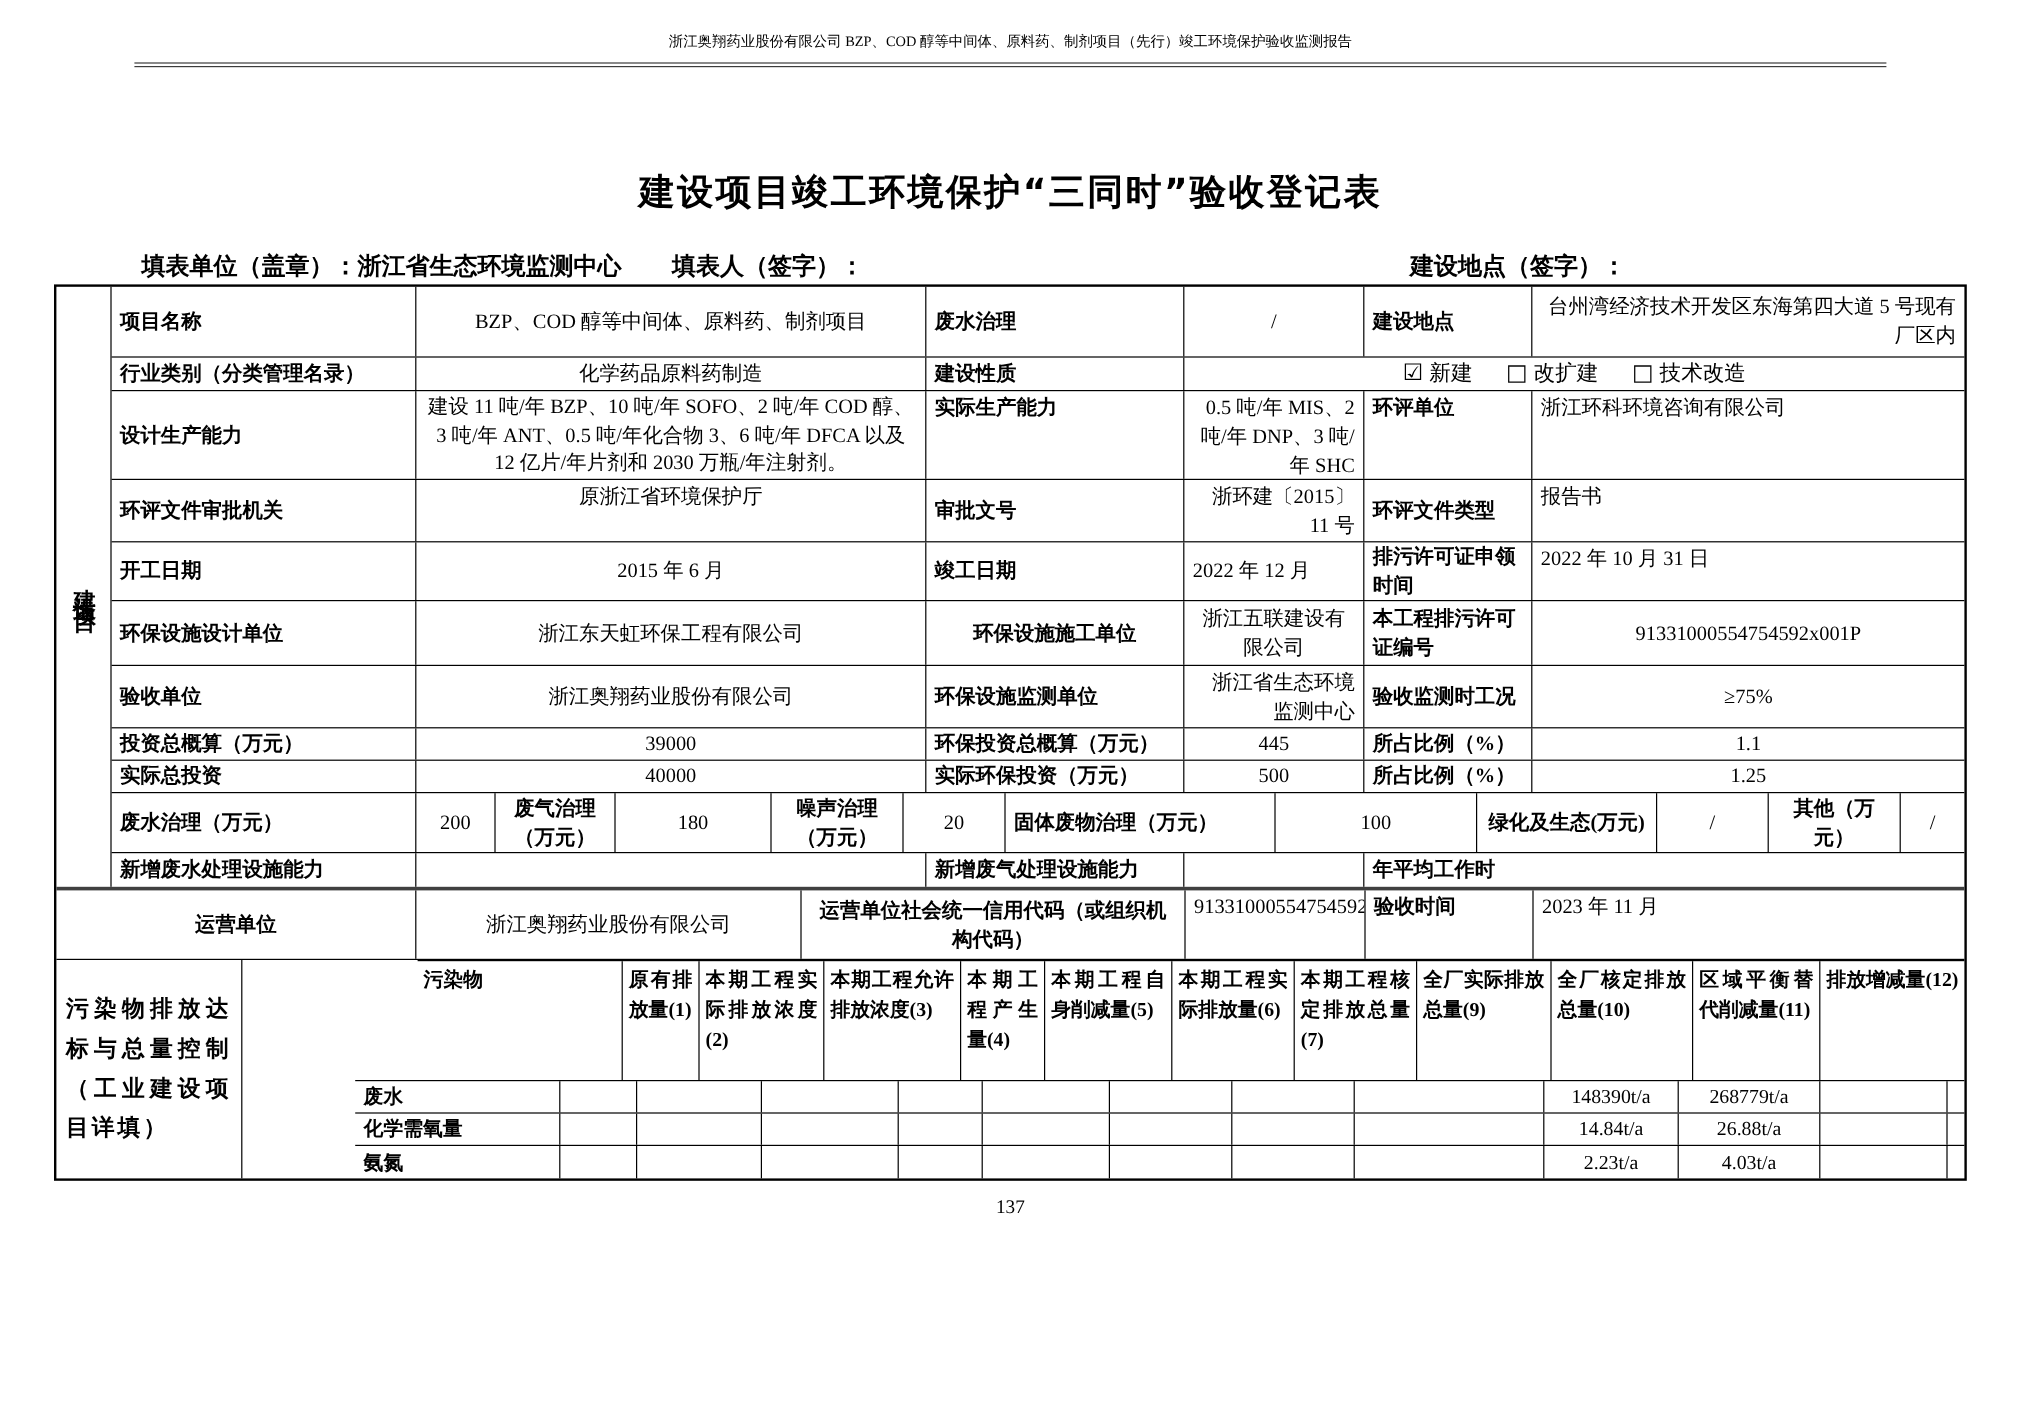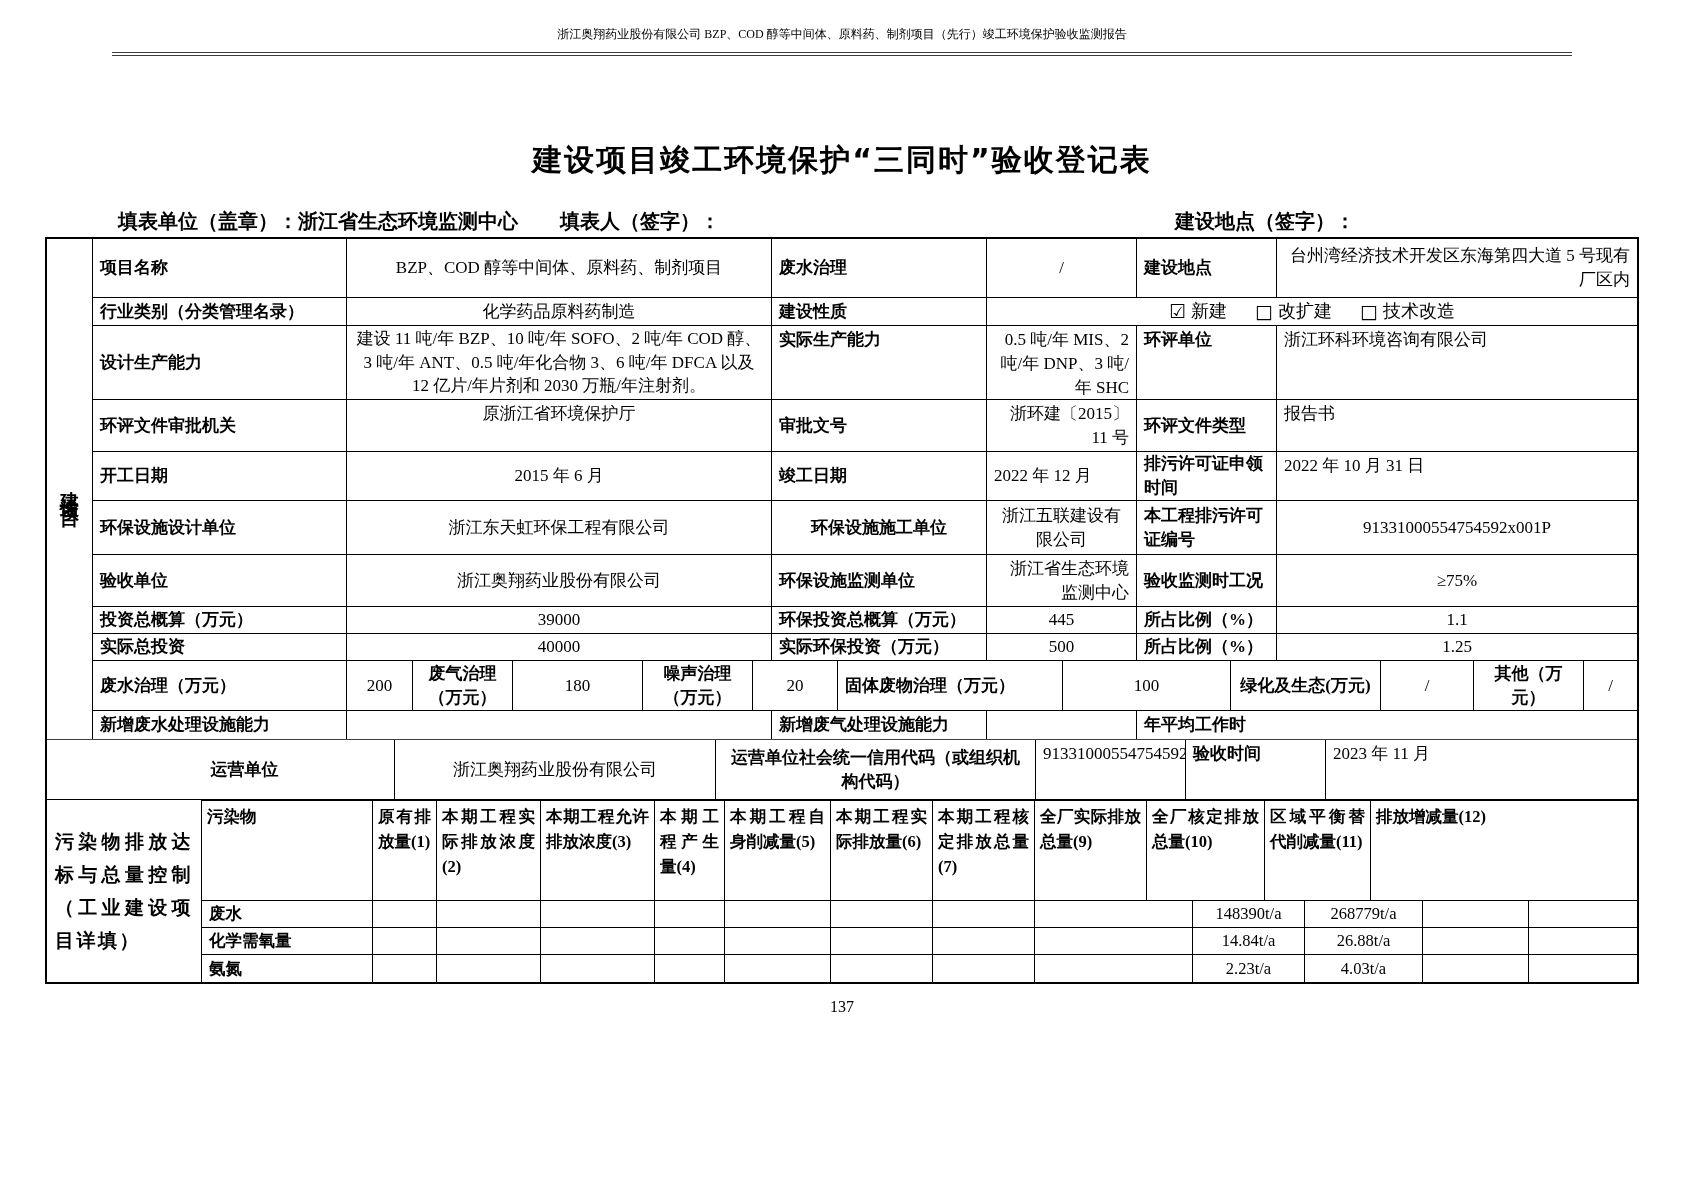--- a/index.html
+++ b/index.html
@@ -36,28 +36,28 @@
   .c { border-left:1px solid #000; display:flex; align-items:center;
     justify-content:center; text-align:center; padding:2px 7px; font-size:17px;
     line-height:1.4; overflow:hidden; min-width:0; }
   .row .c:first-child { border-left:none; }
   .lbl { justify-content:flex-start; text-align:left; font-weight:bold; }
   .lblc { font-weight:bold; }
   .left { justify-content:flex-start; text-align:right; }
   .topal { align-items:flex-start; }
   .grow { flex:1 1 0; }
 
-  .op { border-top:1px solid #404040; display:flex;padding-left:48px; }
+  .op { border-top:3px solid #404040; display:flex; }
 
   .pol { border-top:1px solid #000; display:flex; }
   .pside { flex:0 0 155px; border-right:1px solid #000; display:flex;
     align-items:center; padding:6px 8px; font-weight:bold; font-size:19px;
     line-height:1.75; letter-spacing:2.5px; text-align:justify;
     font-family:"DejaVu Sans","Liberation Sans",sans-serif; }
-  .pmain { flex:1; display:flex; flex-direction:column; min-width:0; }
+  .pmain { flex:1; display:flex; flex-direction:column; min-width:0;align-items:flex-end; }
   .phead .c { align-items:flex-start; justify-content:flex-start;
     text-align:justify; font-weight:bold; font-size:16.5px; line-height:1.5;
     padding:4px 5px; }
   .pdata .c { font-size:16.5px; }
   .pname { justify-content:flex-start !important; text-align:left !important; }
 
   .chk { display:inline-flex; align-items:center; margin:0 14px; font-size:18px; }
   .chk .box { font-size:19px; margin-right:5px;
     font-family:"DejaVu Sans",sans-serif; }
 

